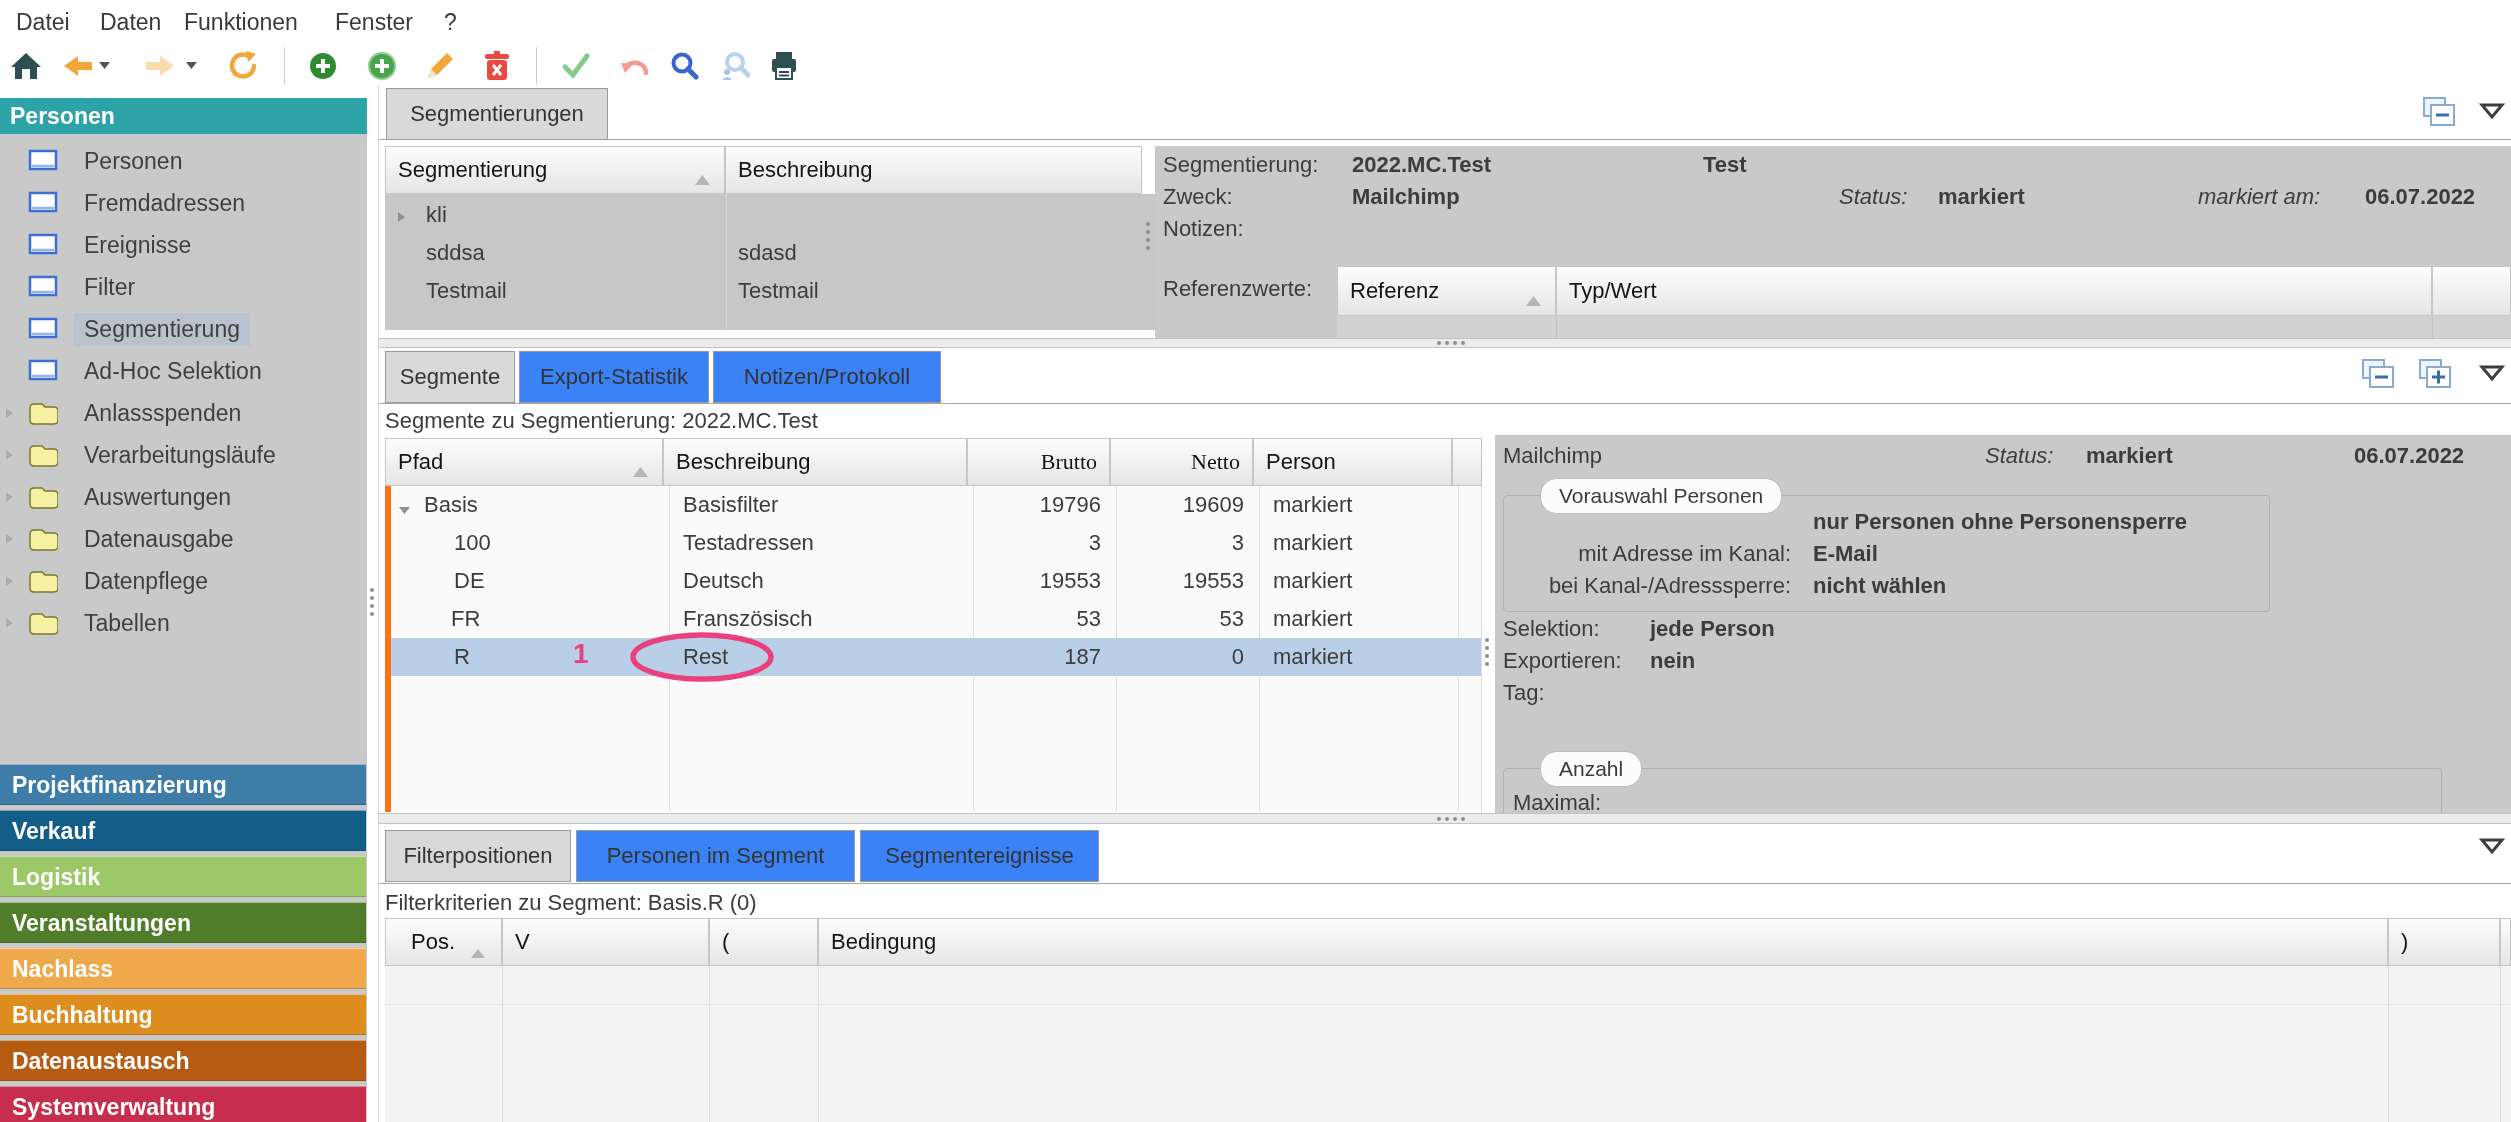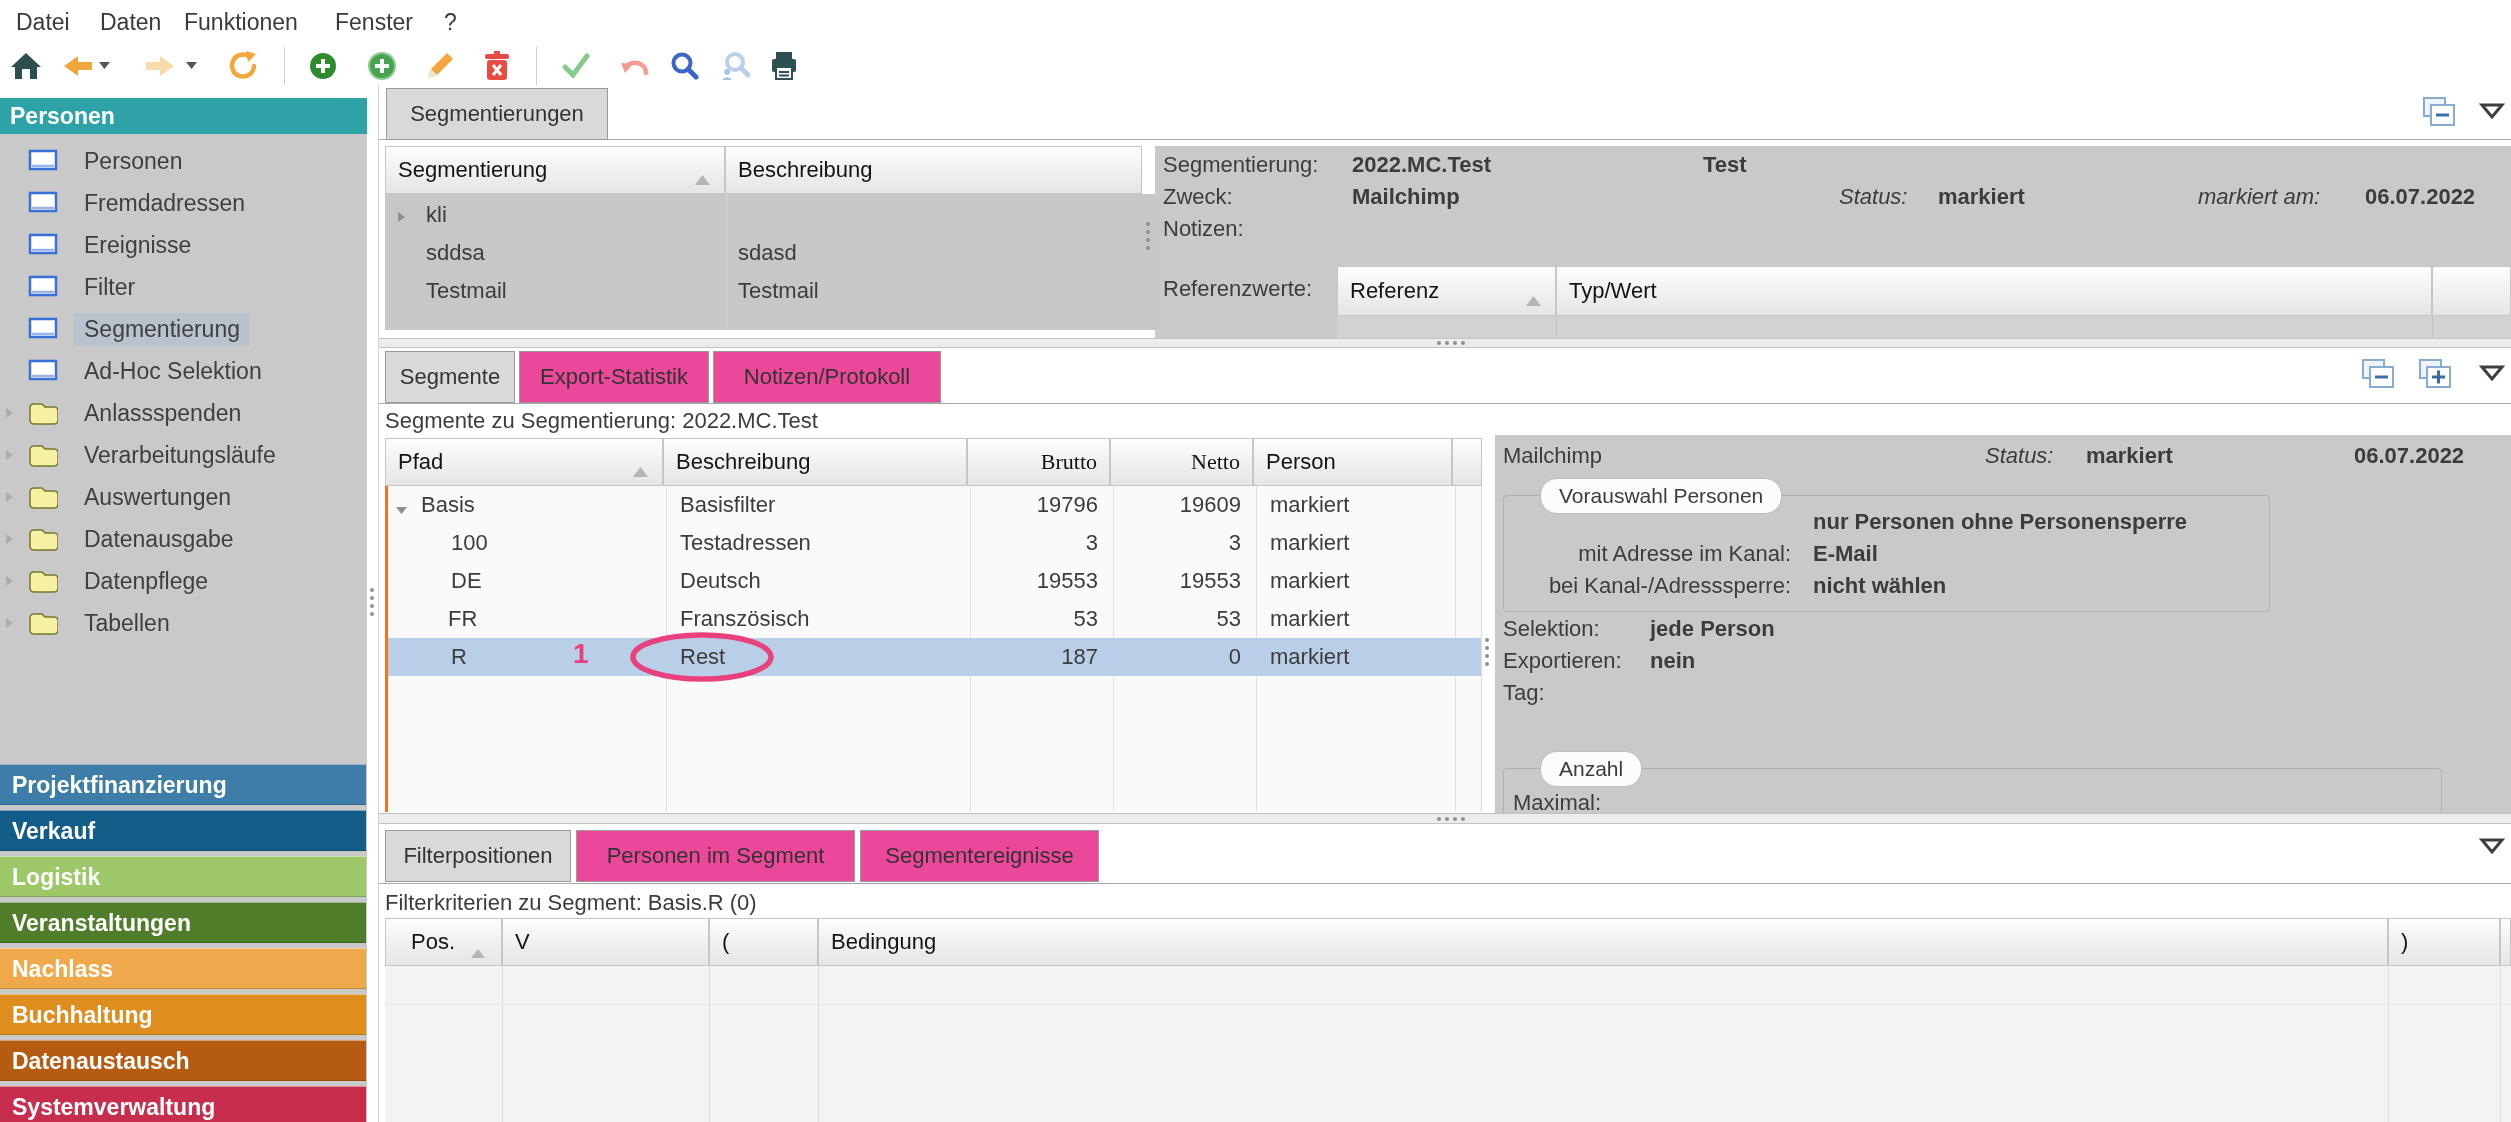--- a/index.html
+++ b/index.html
@@ -24,21 +24,21 @@
   .side-tri { width:18px; margin-left:6px; display:flex; align-items:center; }
   .side-ic { width:34px; margin-left:4px; display:flex; align-items:center; }
   .side-label { font-size:23px; color:#3f3f3f; margin-left:12px; padding:3px 10px; white-space:nowrap; }
   .side-label.sel { background:#b9c3cd; }
   .module { position:absolute; left:0; width:366px; height:41px; color:#fff; font-size:23px; font-weight:bold;
             line-height:41px; padding-left:12px; box-sizing:border-box;
             border-top:1px solid rgba(255,255,255,.45); border-bottom:1px solid rgba(0,0,0,.18); }
 
   
   .tabbar { position:absolute; background:#fff; border-bottom:1px solid #a8a8a8; box-sizing:border-box; }
-  .tab { position:absolute; height:52px; box-sizing:border-box; border:1px solid #9a9a9a; background:#ec4899;
+  .tab { position:absolute; height:52px; box-sizing:border-box; border:1px solid #9a9a9a; background:#3b82f6;
          display:flex; align-items:center; justify-content:center; font-size:22px; color:#333; white-space:nowrap; }
   .tab.active { background:#d9d9d9; }
   .caption { position:absolute; font-size:22px; color:#3c3c3c; white-space:nowrap; }
 
   .th { position:absolute; top:0; height:48px; box-sizing:border-box; background:linear-gradient(#fdfdfd,#e5e5e5);
         border:1px solid #c6c6c6; display:flex; align-items:center; padding:0 12px; font-size:22px; color:#141414; white-space:nowrap; }
   .th.num { justify-content:flex-end;font-family:Liberation Serif, serif; }
   .trow { position:absolute; left:0; width:100%; height:38px; }
   .trow.sel { background:#b9cfe8; }
   .cell { position:absolute; top:0; height:38px; display:flex; align-items:center; font-size:22px; color:#3c3c3c; white-space:nowrap; }
@@ -459,21 +459,21 @@
       <span>Brutto</span>
     </div>
     <div class="th num" style="left:725px;width:143px">
       <span>Netto</span>
     </div>
     <div class="th" style="left:868px;width:199px">
       <span>Person</span>
     </div>
     <div class="th" style="left:1067px;width:30px;padding:0"></div>
 
-    <div class="abs" style="left:0;top:48px;width:1097px;height:326px;background:#fafafa;border-left:3px solid #f97316;border-right:1px solid #ddd;box-sizing:border-box">
+    <div class="abs" style="left:0;top:48px;width:1097px;height:326px;background:#fafafa;border-left:6px solid #f97316;border-right:1px solid #ddd;box-sizing:border-box">
       <div class="vline" style="left:278px;top:0;height:326px"></div>
       <div class="vline" style="left:582px;top:0;height:326px"></div>
       <div class="vline" style="left:725px;top:0;height:326px"></div>
       <div class="vline" style="left:868px;top:0;height:326px"></div>
       <div class="vline" style="left:1067px;top:0;height:326px"></div>
 
       <div class="trow" style="top:0">
         <span class="abs" style="left:8px;top:15px"><svg width="12" height="9">
               <polygon points="0,1 11,1 5.5,8" fill="#8f8f8f"></polygon>
             </svg></span>

